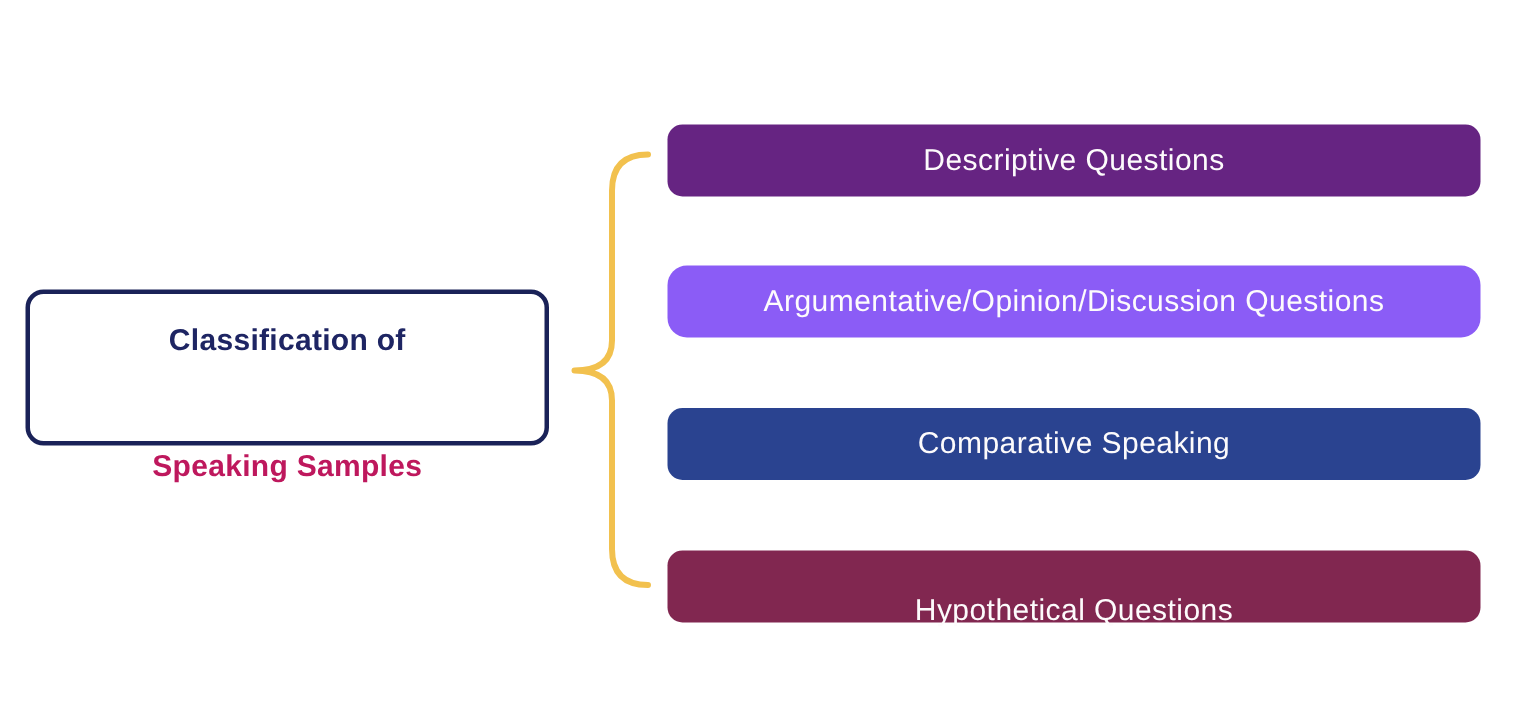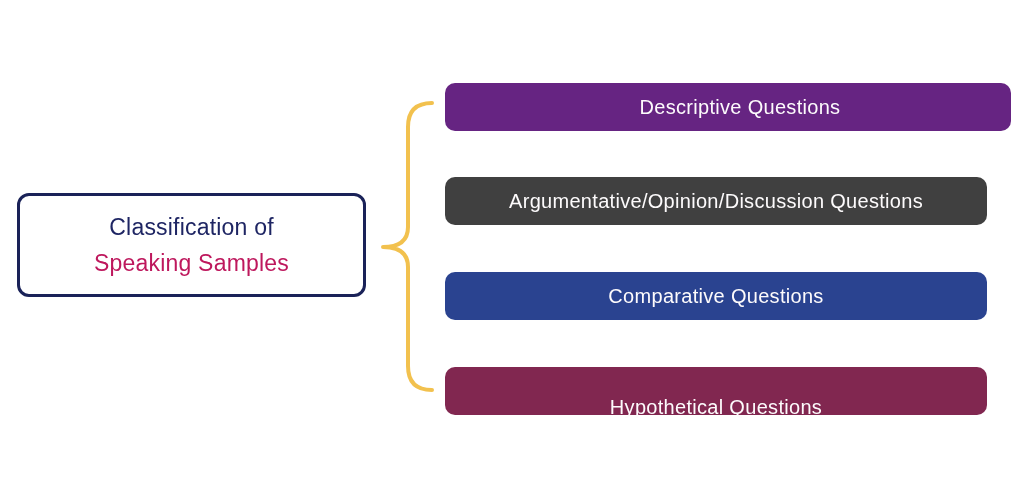--- a/index.html
+++ b/index.html
@@ -24,26 +24,27 @@
     box-sizing: border-box;
     background: #ffffff;
     border: 3px solid #1a2258;
     border-radius: 12px;
     display: flex;
     flex-direction: column;
     align-items: center;
     justify-content: center;
   }
   .title-line {
-    font-size: 23px;
-    font-weight: normal;
+    font-size: 20px;
+    font-weight: bold;
     line-height: 36px;
     color: #1e2563;
     letter-spacing: 0.2px;
     white-space: nowrap;
+    margin-top: 48px;
   }
   .brace-wrap {
     position: absolute;
     left: 375px;
     top: 95px;
     width: 65px;
     height: 303px;
   }
   .bar {
     position: absolute;
@@ -54,21 +55,21 @@
     display: flex;
     align-items: center;
     justify-content: center;
   }
   .bar-label {
     font-size: 20px;
     font-weight: 500;
     letter-spacing: 0.3px;
     white-space: nowrap;
   }
-  .bar-0 { top: 83px; padding-left: 24px; }
+  .bar-0 { top: 83px; }
   .bar-1 { top: 177px; }
   .bar-2 { top: 272px; }
   .bar-3 { top: 367px; }
 </style>
 </head>
 <body>
 
 <div class="canvas">
 
   <div class="title-box" style="background-color: rgb(255, 255, 255); border-color: rgb(26, 34, 88);">
@@ -79,25 +80,25 @@
   <div class="brace-wrap">
     <svg width="65" height="303" viewBox="0 0 65 303">
       <path d="M 57 8 Q 33 8 33 32 V 132 Q 33 152 8 152 Q 33 152 33 172 V 271 Q 33 295 57 295" fill="none" stroke-width="4" stroke-linecap="round" stroke-linejoin="round" stroke="#f2c14e"></path>
     </svg>
   </div>
 
   <div class="bar bar-0" style="background-color: rgb(102, 36, 130);">
     <span class="bar-label" style="color: rgb(253, 251, 252);">Descriptive Questions</span>
   </div>
 
-  <div class="bar bar-1" style="background-color: #404040;">
+  <div class="bar bar-1" style="background-color: #8b5cf6; border-radius: 13px;">
     <span class="bar-label" style="color: rgb(253, 251, 252);">Argumentative/Opinion/Discussion Questions</span>
   </div>
 
   <div class="bar bar-2" style="background-color: rgb(42, 67, 144);">
-    <span class="bar-label" style="color: rgb(253, 251, 252);">Comparative Questions</span>
+    <span class="bar-label" style="color: rgb(253, 251, 252);">Comparative Speaking</span>
   </div>
 
   <div class="bar bar-3" style="background-color: rgb(129, 39, 80);">
     <span class="bar-label" style="color: rgb(253, 251, 252); margin-top: 32px;">Hypothetical Questions</span>
   </div>
 
 </div>
 
 </body></html>

